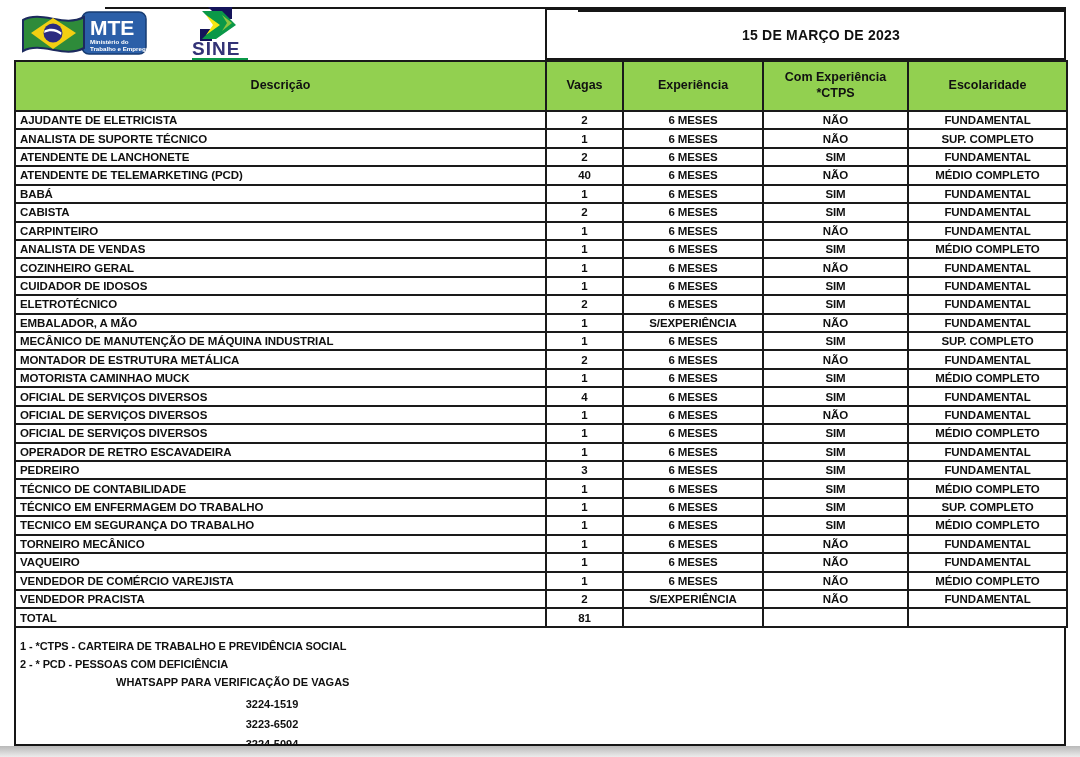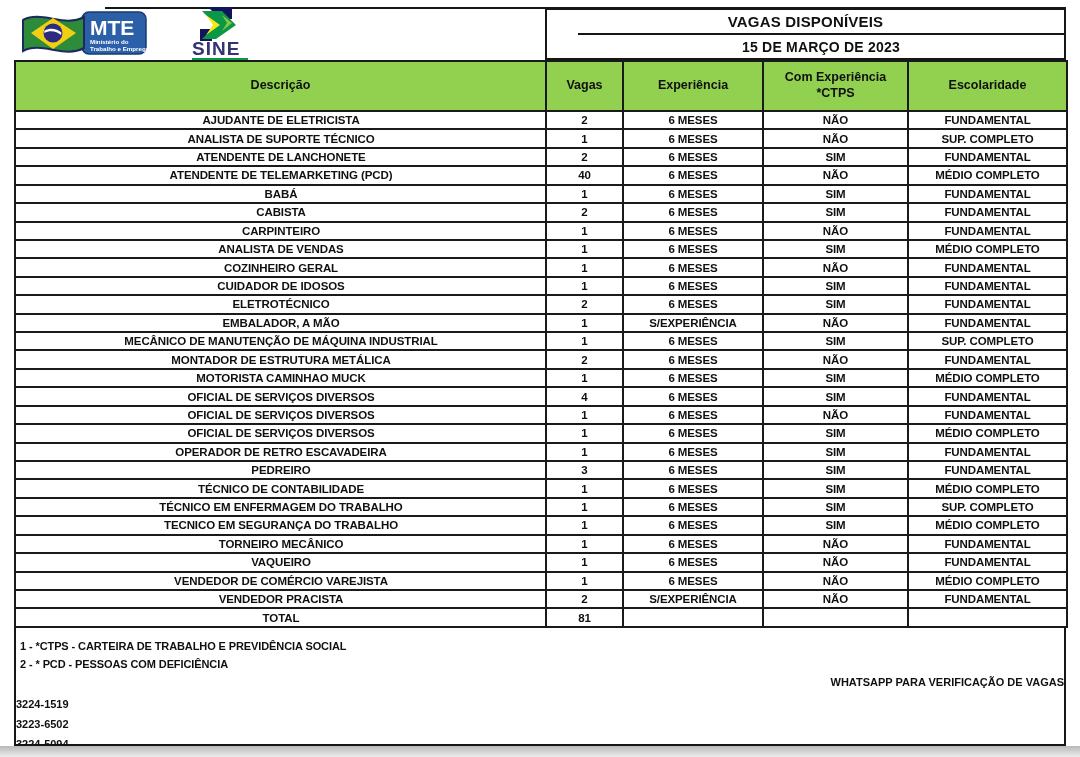--- a/index.html
+++ b/index.html
@@ -33,32 +33,32 @@
   table.vagas th,table.vagas td{
     border:2px solid #1a1a1a;padding:0 3px;box-sizing:border-box;
     font-weight:bold;overflow:hidden;white-space:nowrap;
   }
   table.vagas thead th{
     background:#92d050;height:50px;font-size:12.5px;text-align:center;
     white-space:pre-line;line-height:1.25;color:#111;
   }
   table.vagas tbody tr{height:17px;}
   table.vagas tbody td{font-size:11.5px;text-align:center;letter-spacing:-.1px;}
-  table.vagas tbody td.left{text-align:center;padding-left:4px;}
+  table.vagas tbody td.left{text-align:left;padding-left:4px;}
 
   
   .footer-box{
     position:absolute;left:14px;top:628px;width:1052px;height:118px;
     border:2px solid #161616;border-top:none;box-sizing:border-box;
     font-weight:bold;font-size:11px;
   }
   .fn-line{margin:3px 0 0 4px;line-height:15px;letter-spacing:-.1px;}
   .fn-line:first-child{margin-top:11px;}
-  .wa-heading{margin:3px 0 0 100px;line-height:15px;text-align:right;}
-  .phones{width:512px;margin-top:4px;}
+  .wa-heading{margin:3px 0 0 100px;line-height:15px;}
+  .phones{width:512px;text-align:center;margin-top:4px;}
   .phone{line-height:20px;}
 
   .bottom-strip{
     position:absolute;left:0;top:746px;width:1080px;height:11px;
     background:linear-gradient(#b9b9b9,#ececec);
   }
 </style>
 </head>
 <body>
 
@@ -88,21 +88,20 @@
       <polygon points="30,24 42,24 42,36 30,36" fill="#14145a"></polygon>
       <polygon points="32,6 52,6 66,20 46,34 32,34 46,20" fill="#0a9848"></polygon>
       <polygon points="36,10 50,20 36,30 43,20" fill="#f7e714"></polygon>
       <polygon points="52,10 62,18 52,26 57,18" fill="#8cc63f"></polygon>
       <text x="22" y="50" font-family="Liberation Sans, sans-serif" font-size="19" font-weight="bold" fill="#333377" letter-spacing="1">SINE</text>
       <rect x="22" y="53" width="56" height="3.5" fill="#0a9848"></rect>
     </svg>
   </div>
 
   <div class="title-box">
-    <div class="title-row">VAGAS DISPONÍVEIS</div>
     <div class="date-row">15 DE MARÇO DE 2023</div>
   </div>
 
   <div class="table-wrap">
     <table class="vagas">
       <colgroup>
         <col style="width:531px">
           <col style="width:77px">
           <col style="width:140px">
           <col style="width:145px">

